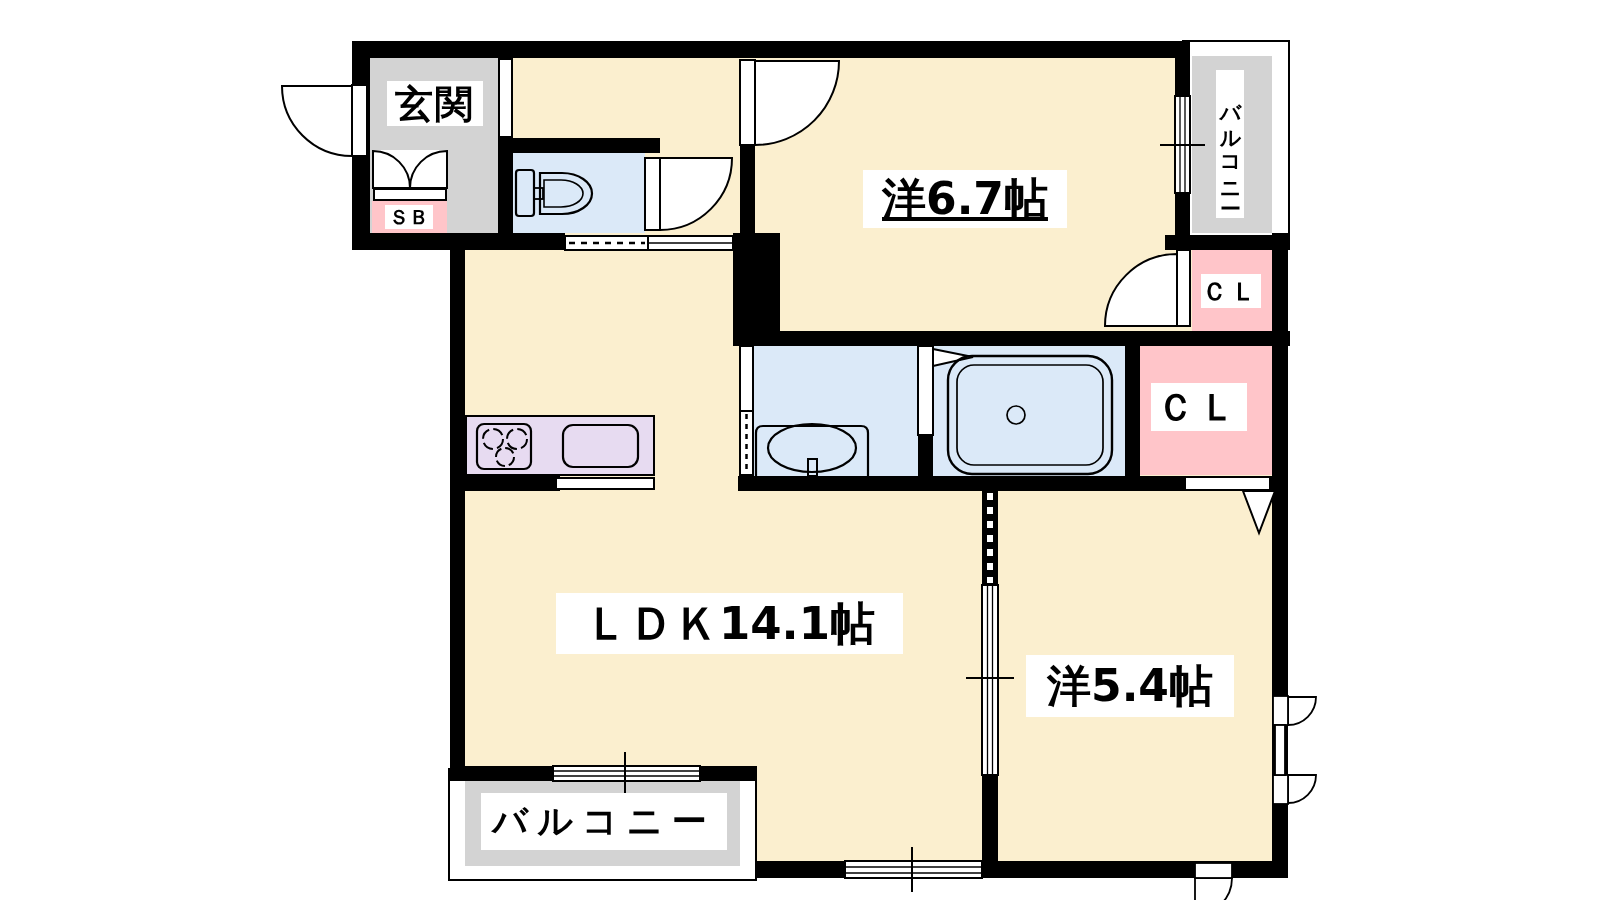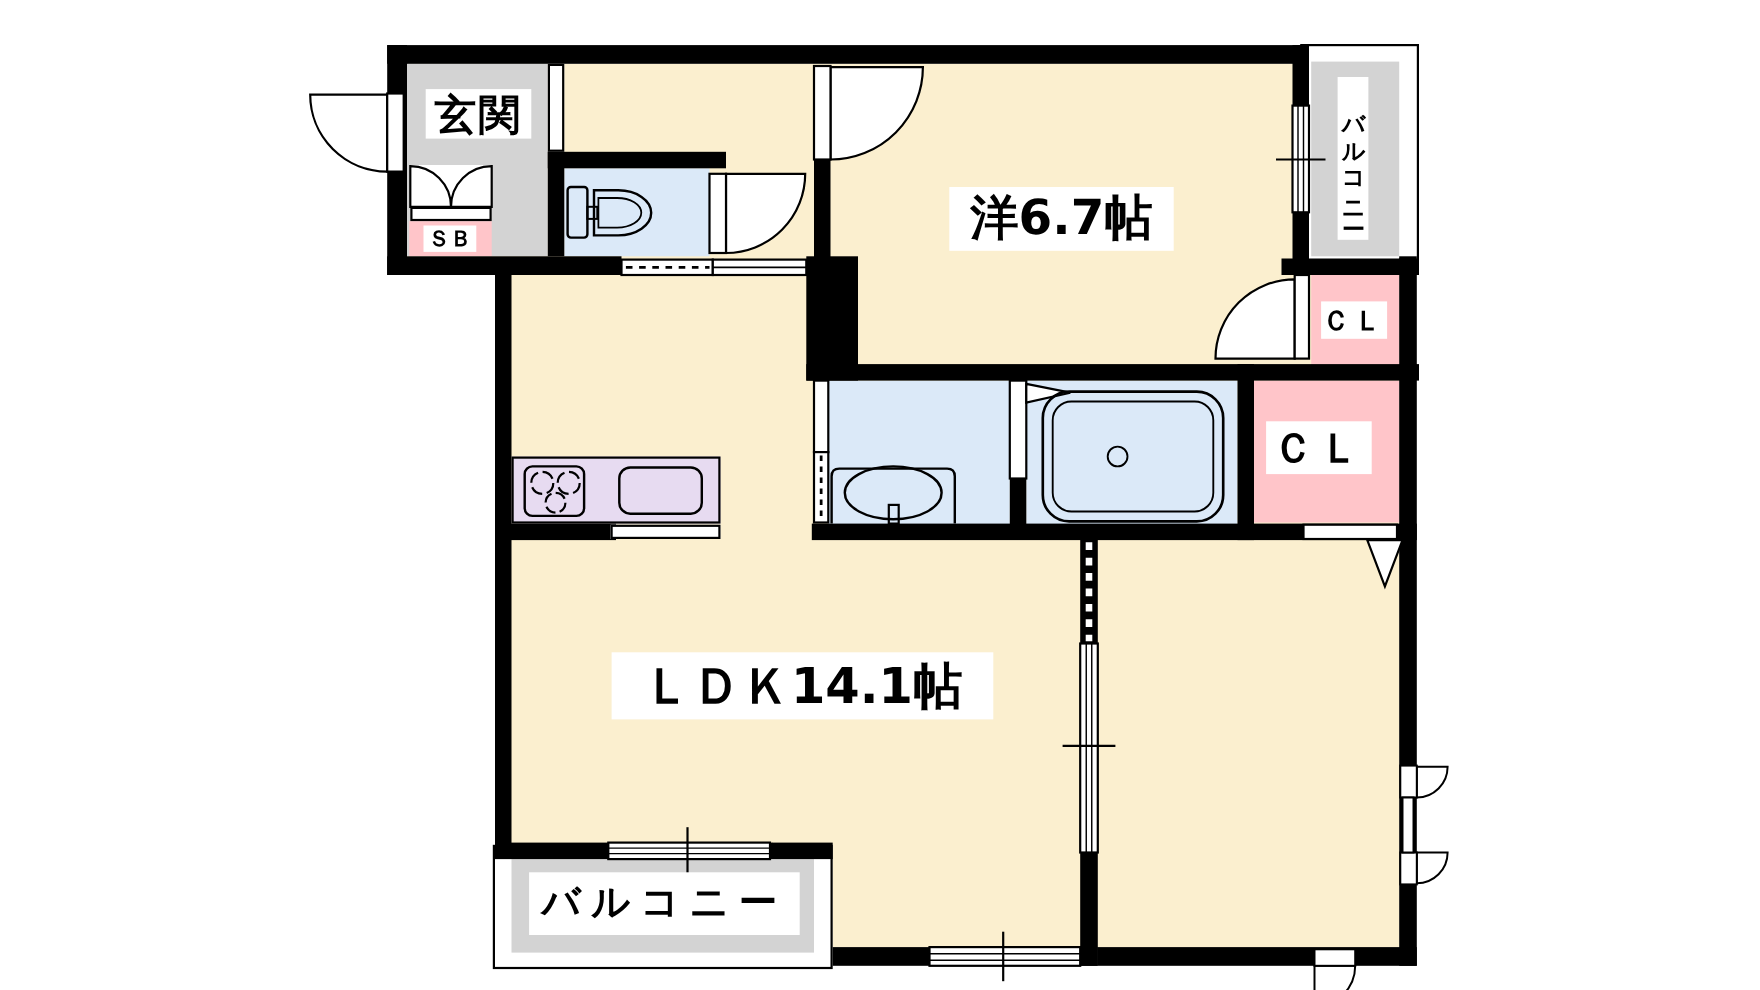--- a/index.html
+++ b/index.html
@@ -178,20 +178,21 @@
       <line x1="353" y1="14" x2="371" y2="29"></line>
       <line x1="353" y1="206" x2="378" y2="221"></line>
       <line x1="702" y1="739" x2="755" y2="752"></line>
       <line x1="1272" y1="207" x2="1289" y2="221"></line>
       <line x1="1273" y1="834" x2="1287" y2="849"></line>
     </g>
   </svg>
 
   <div class="lbl" style="left:387px;top:53px;width:96px;height:45px;font-size:38px;letter-spacing:2px;">玄関</div>
   <div class="lbl" style="left:385px;top:177px;width:48px;height:24px;font-size:20px;">ＳＢ</div>
-  <div class="lbl" style="left:863px;top:142px;width:204px;height:58px;font-size:44px;">洋6.7帖</div>
+  <div class="lbl" style="left:863px;top:142px;width:204px;height:58px;font-size:44px;text-decoration:underline;">洋6.7帖</div>
   <div class="lbl vert" style="left:1216px;top:42px;width:28px;height:148px;font-size:21px;letter-spacing:3px;">バルコニー</div>
   <div class="lbl" style="left:1201px;top:246px;width:60px;height:34px;font-size:25px;letter-spacing:4px;">ＣＬ</div>
   <div class="lbl" style="left:1151px;top:355px;width:96px;height:48px;font-size:37px;letter-spacing:5px;">ＣＬ</div>
   <div class="lbl" style="left:556px;top:565px;width:347px;height:61px;font-size:45px;">ＬＤＫ14.1帖</div>
+  <div class="lbl" style="left:1026px;top:627px;width:208px;height:62px;font-size:44px;">洋5.4帖</div>
   <div class="lbl" style="left:481px;top:765px;width:246px;height:57px;font-size:35px;letter-spacing:9px;">バルコニー</div>
 
 </div>
 
 </body></html>

